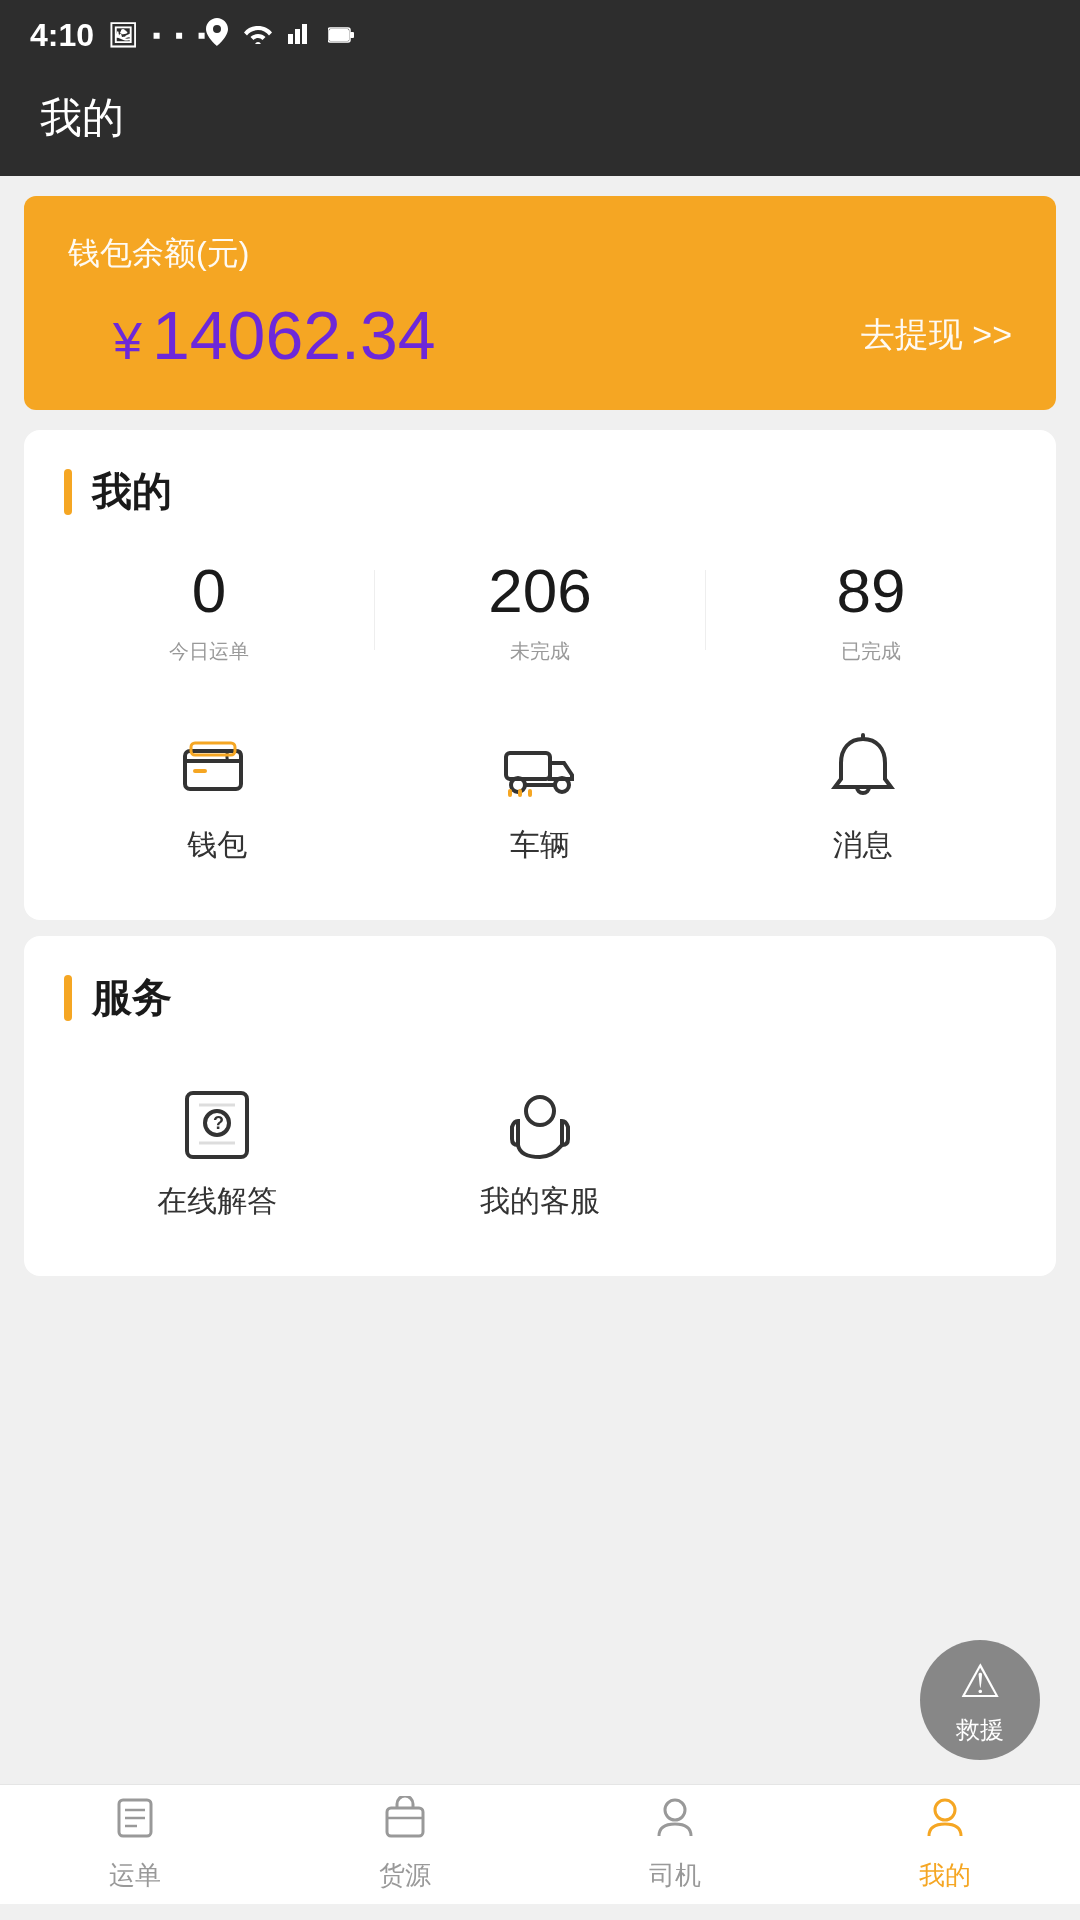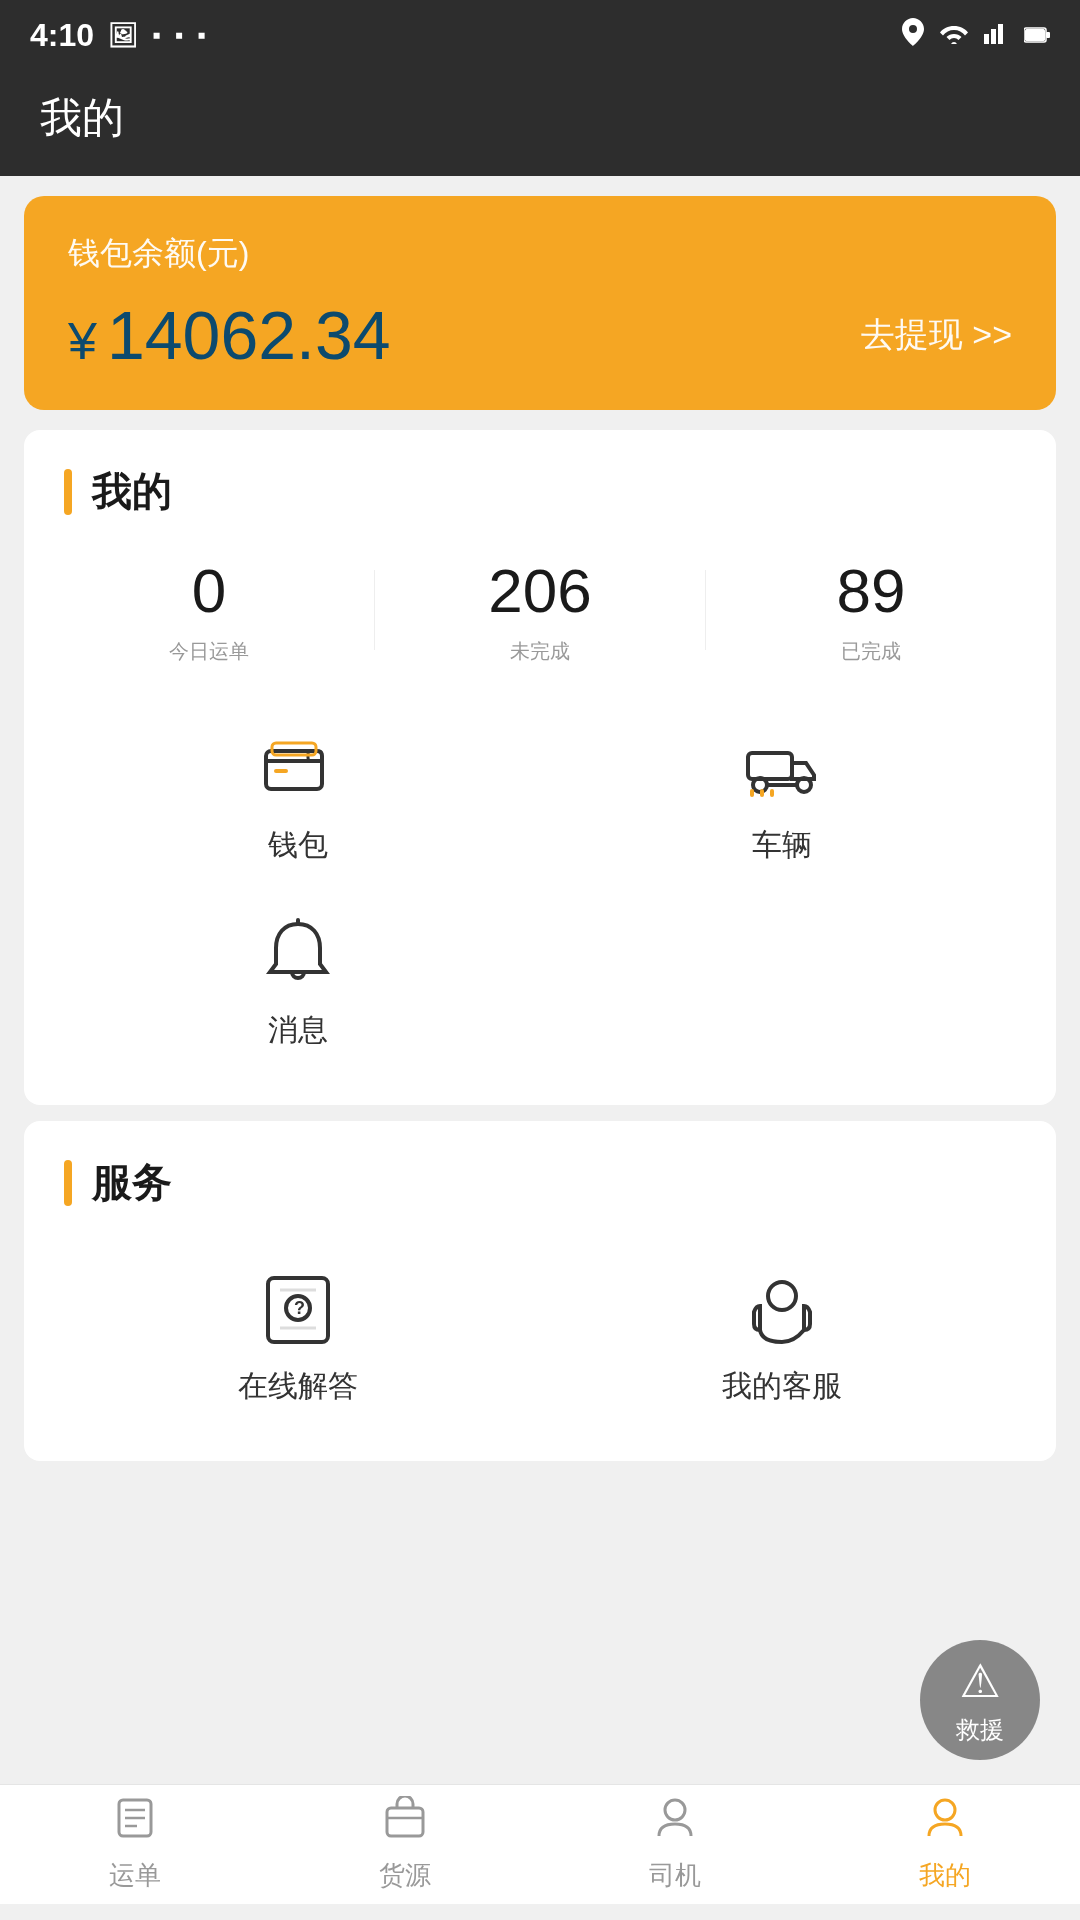--- a/index.html
+++ b/index.html
@@ -11,21 +11,20 @@
       background: #f0f0f0;
       position: relative;
     }
 
     
     .status-bar {
       background: #2d2d2d;
       height: 70px;
       display: flex;
       align-items: center;
-      justify-content: space-between;
       padding: 0 30px;
       color: white;
       font-size: 28px;
       font-weight: 600;
     }
     .status-left { display: flex; align-items: center; gap: 14px; }
     .status-right { display: flex; align-items: center; gap: 16px; }
     .status-time { font-size: 32px; font-weight: 700; }
     .status-icon { font-size: 24px; }
 
@@ -38,38 +37,39 @@
     .header-title {
       font-size: 42px;
       font-weight: 500;
       color: white;
     }
 
     
     .wallet-card {
       background: #f5a623;
       margin: 20px 24px;
-      border-radius: 20px;
+      border-radius: 12px;
       padding: 36px 44px;
       color: white;
     }
     .wallet-label {
       font-size: 32px;
       margin-bottom: 20px;
       opacity: 0.95;
     }
     .wallet-bottom {
       display: flex;
       justify-content: space-between;
       align-items: center;
     }
     .wallet-amount {
       font-size: 68px;
       font-weight: 400;
-      color: #0c4a6e;
+      color: #6d28d9;
+      margin-left: 45px;
     }
     .wallet-amount .currency {
       font-size: 52px;
       margin-right: 10px;
     }
     .wallet-withdraw {
       font-size: 34px;
       color: white;
       opacity: 0.95;
     }
@@ -121,21 +121,21 @@
       color: #1a1a1a;
     }
     .stat-label {
       font-size: 20px;
       color: #999;
     }
 
     
     .icon-grid {
       display: grid;
-      grid-template-columns: repeat(2, 1fr);
+      grid-template-columns: repeat(3, 1fr);
       gap: 0;
       padding: 0 32px;
     }
     .icon-item {
       display: flex;
       flex-direction: column;
       align-items: center;
       padding: 24px 0;
       cursor: pointer;
       gap: 16px;

